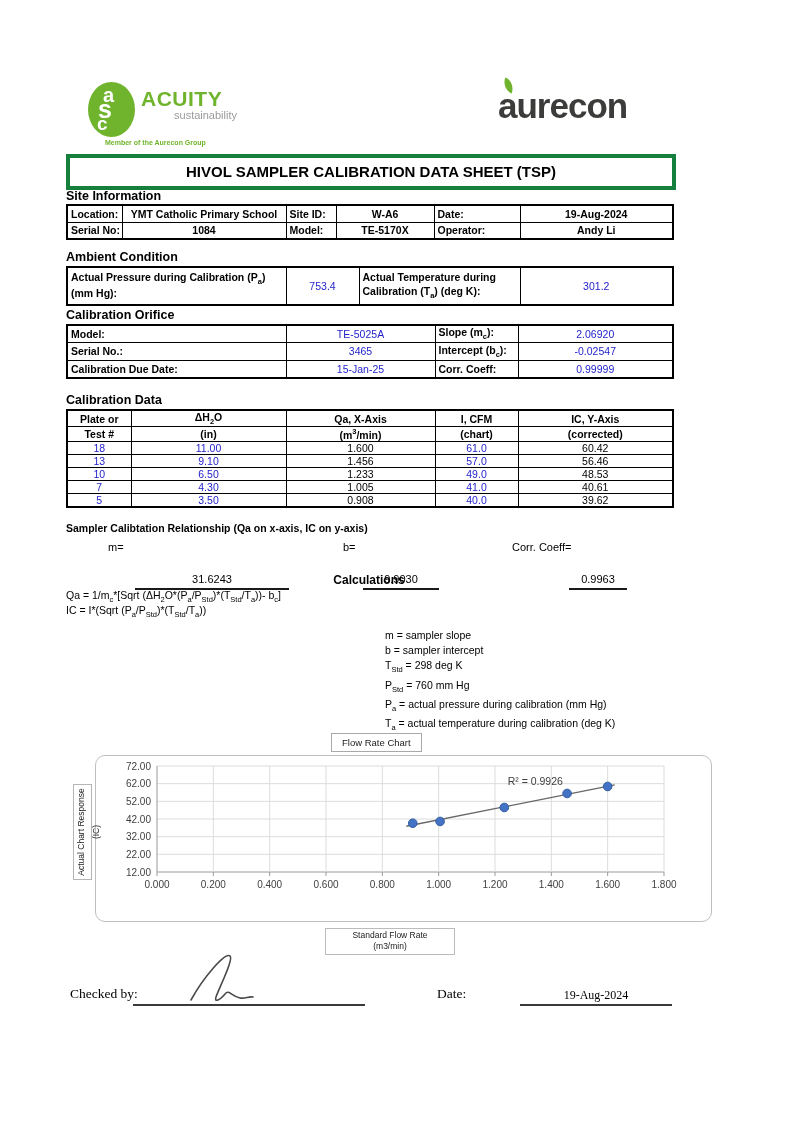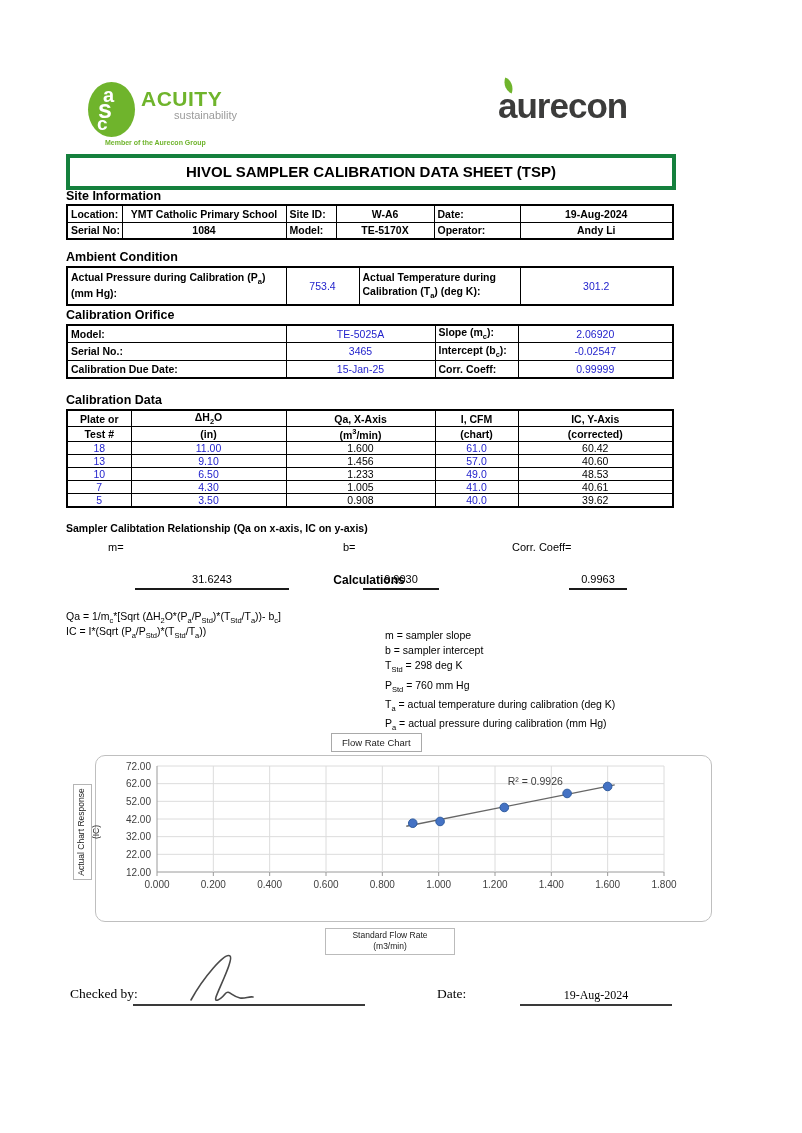--- a/index.html
+++ b/index.html
@@ -42,21 +42,21 @@
   .t-cal td.h{font-weight:bold;}
   .t-cal td.k{color:#000;font-weight:normal;}
 
   
   .rel-head{position:absolute;left:66px;top:522px;font-size:10.5px;font-weight:bold;}
   .fld-lab{position:absolute;font-size:11px;}
   .fld{position:absolute;height:15px;border-bottom:2px solid #1a1a1a;text-align:center;font-size:11px;margin-top:35px;}
 
   
   .calc-head{position:absolute;left:66px;top:573px;width:606px;text-align:center;font-size:12px;font-weight:bold;}
-  .formula{position:absolute;left:66px;font-size:10.5px;margin-top:21px;}
+  .formula{position:absolute;left:66px;font-size:10.5px;}
   .defs{position:absolute;top:628px;font-size:10.5px;line-height:15.2px;}
   .defs div{white-space:nowrap;}
   .defs-left{left:66px;} .defs-right{left:385px;}
   sub{font-size:7.5px;} sup{font-size:7.5px;}
 
   
   .chart-title-box{position:absolute;left:331px;top:733px;border:1px solid #a9a9a9;background:#fff;
                    padding:3px 10px;font-size:9.5px;color:#222;}
   .chart-frame{position:absolute;left:95px;top:755px;width:615px;height:165px;
                border:1.5px solid #bfbfbf;border-radius:10px;background:#fff;}
@@ -204,21 +204,21 @@
       <td class="blue">11.00</td>
       <td class="k">1.600</td>
       <td class="blue">61.0</td>
       <td class="k">60.42</td>
     </tr>
     <tr class="dat">
       <td class="blue">13</td>
       <td class="blue">9.10</td>
       <td class="k">1.456</td>
       <td class="blue">57.0</td>
-      <td class="k">40.60</td>
+      <td class="k">56.46</td>
     </tr>
     <tr class="dat">
       <td class="blue">10</td>
       <td class="blue">6.50</td>
       <td class="k">1.233</td>
       <td class="blue">49.0</td>
       <td class="k">48.53</td>
     </tr>
     <tr class="dat">
       <td class="blue">7</td>
@@ -246,22 +246,22 @@
   <span class="fld" style="left:569px;top:538px;width:58px">0.9963</span>
 
   <div class="calc-head">Calculations</div>
   <div class="formula" style="top:589px">Qa = 1/m<sub>c</sub>*[Sqrt (ΔH<sub>2</sub>O*(P<sub>a</sub>/P<sub>Std</sub>)*(T<sub>Std</sub>/T<sub>a</sub>))- b<sub>c</sub>]</div>
   <div class="formula" style="top:604px">IC = I*(Sqrt (P<sub>a</sub>/P<sub>Std</sub>)*(T<sub>Std</sub>/T<sub>a</sub>))</div>
   <div class="defs defs-right">
     <div>m = sampler slope</div>
     <div>b = sampler intercept</div>
     <div>T<sub>Std</sub> = 298 deg K</div>
     <div>P<sub>Std</sub> = 760 mm Hg</div>
+    <div>P<sub>a</sub> = actual pressure during calibration (mm Hg)</div>
     <div>T<sub>a</sub> = actual temperature during calibration (deg K)</div>
-    <div>P<sub>a</sub> = actual pressure during calibration (mm Hg)</div>
   </div>
 
   <div class="chart-title-box">Flow Rate Chart</div>
   <div class="chart-frame">
     <svg id="chart-svg" width="615" height="165">
         <line x1="61" y1="116" x2="568" y2="116" stroke="#9a9a9a" stroke-width="1"></line>
         <text x="55" y="119.5" text-anchor="end" font-size="10" fill="#3f3f3f" font-family="Liberation Sans,sans-serif">12.00</text>
         <line x1="61" y1="98.33333333333334" x2="568" y2="98.33333333333334" stroke="#dcdcdc" stroke-width="1"></line>
         <text x="55" y="101.83333333333334" text-anchor="end" font-size="10" fill="#3f3f3f" font-family="Liberation Sans,sans-serif">22.00</text>
         <line x1="61" y1="80.66666666666667" x2="568" y2="80.66666666666667" stroke="#dcdcdc" stroke-width="1"></line>

